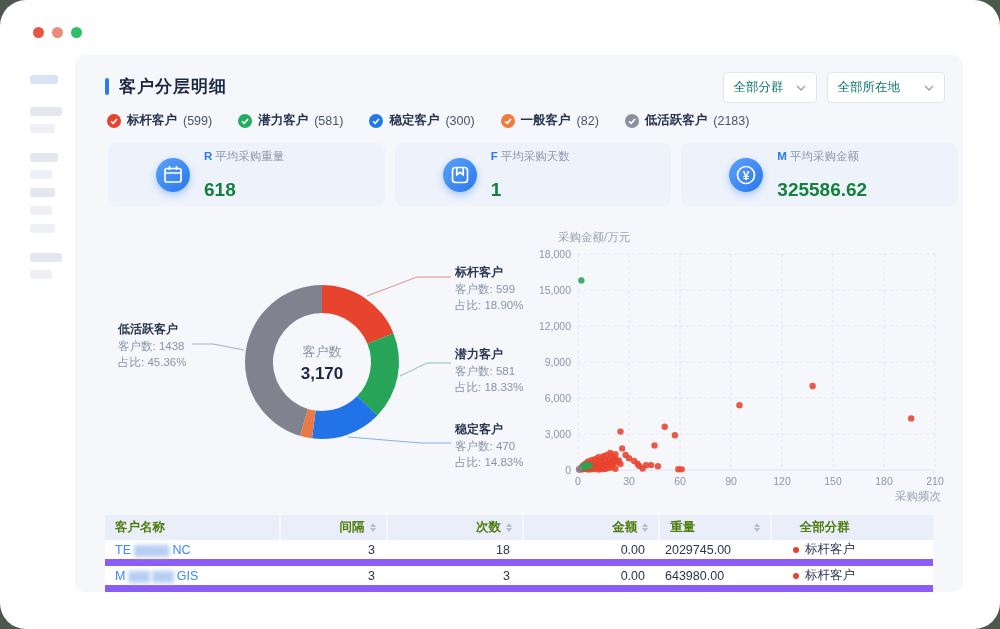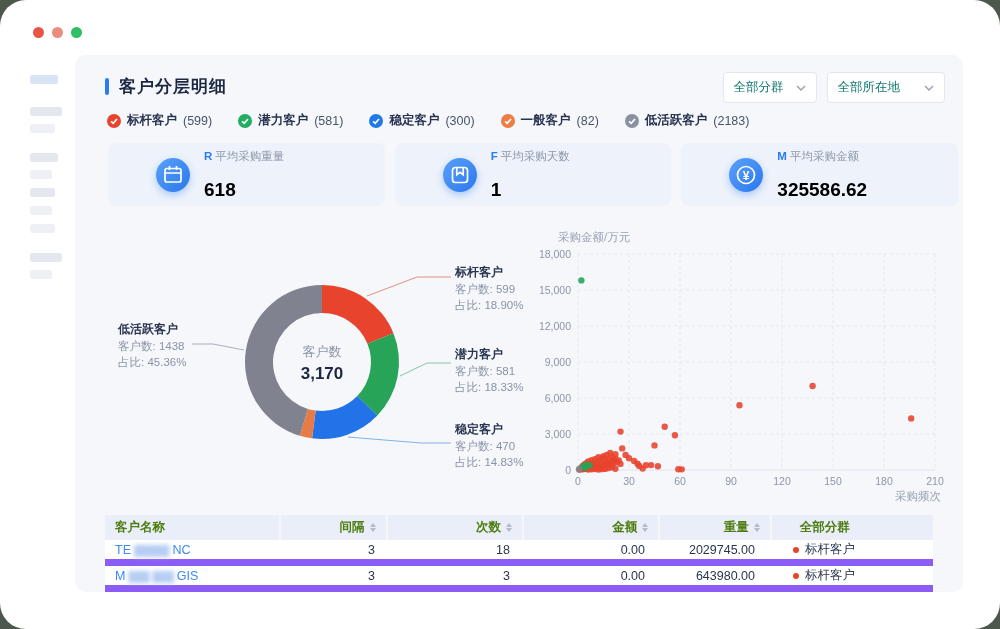--- a/index.html
+++ b/index.html
@@ -36,21 +36,21 @@
 
   .cards-row { position:absolute; left:33px; top:88px; display:flex; gap:10px; width:850px; }
   .card { flex:1; height:63px; background:#edf2fb; border-radius:8px;
     display:flex; align-items:center; padding-left:48px; gap:14px; }
   .card-icon { width:34px; height:34px; border-radius:50%; flex:0 0 34px;
     background:linear-gradient(135deg,#5ba1f9,#2a77ee);
     display:flex; align-items:center; justify-content:center;
     box-shadow:0 3px 7px rgba(43,124,240,.35); }
   .card-label { font-size:11.5px; color:#8d96a9; }
   .card-letter { color:#2b7cf0; font-weight:700; margin-right:3px; }
-  .card-value { font-size:19px; font-weight:700; color:#000000; margin-top:15px; }
+  .card-value { font-size:19px; font-weight:700; color:#15803d; margin-top:15px; }
 
   #donut-svg { position:absolute; left:20px; top:195px; }
   .dc-label { fill:#8b94a6; font-size:13px; }
   .dc-value { fill:#1c2843; font-size:17px; font-weight:700; }
   .callout { position:absolute; font-size:11.5px; color:#8a93a6; line-height:16px; }
   .co-title { font-size:12px; font-weight:700; color:#2a3550; margin-bottom:1px; }
 
   #scatter-svg { position:absolute; left:465px; top:171px; }
   .tick { fill:#8d96a8; font-size:10.5px; }
   .atitle { fill:#98a1b3; font-size:11.5px; }
@@ -59,21 +59,21 @@
   .thead { display:flex; gap:2px; }
   .th { background:#e9eef8; height:25px; display:flex; align-items:center;
     font-size:12.5px; font-weight:700; color:#4d7c0f; padding:0 10px; cursor:pointer; }
   .tr { display:flex; height:26px; align-items:center; background:#ffffff;
     border-bottom:7px solid #8b5cf6; cursor:pointer; }
   .td { font-size:12.5px; color:#2b3550; padding:0 10px; display:flex; align-items:center; }
   .col-name { width:175px; }
   .col-interval { width:105px; justify-content:flex-end; text-align:right; }
   .col-times { width:135px; justify-content:flex-end; text-align:right; }
   .col-amount { width:135px; justify-content:flex-end; text-align:center; }
-  .col-weight { width:110px; justify-content:flex-end; text-align:right; }
+  .col-weight { width:110px; justify-content:space-between; text-align:right; }
   .col-type { width:162px; padding-left:28px; }
   .name-link { color:#3f87f5; text-decoration:none; display:flex; align-items:baseline; gap:3px; }
   .redacted { color:#b5cdf3; filter:blur(2px); font-size:10px; }
   .sort { display:inline-flex; flex-direction:column; margin-left:5px; }
   .s-up { width:0; height:0; border:3.5px solid transparent; border-bottom:4px solid #b3bccf; margin-bottom:1px; }
   .s-down { width:0; height:0; border:3.5px solid transparent; border-top:4px solid #b3bccf; }
   .type-dot { width:6px; height:6px; border-radius:50%; margin-right:6px; display:inline-block; }
 </style>
 </head>
 <body>

